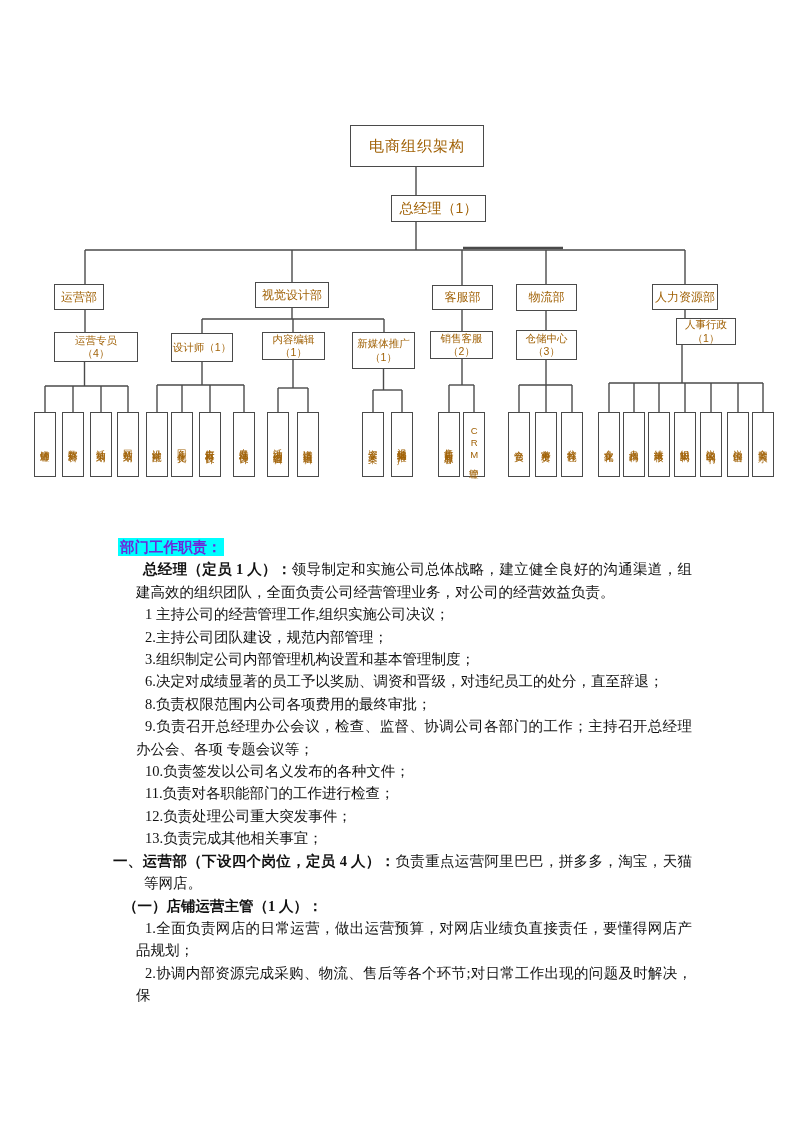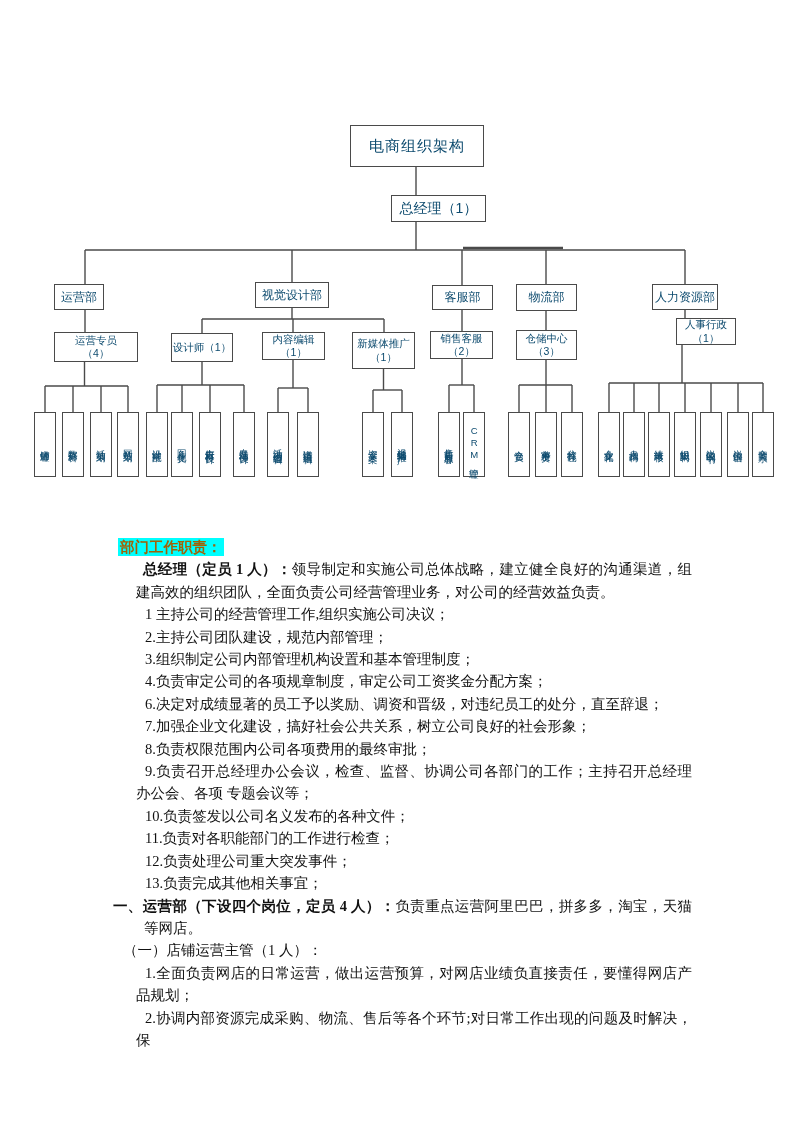--- a/index.html
+++ b/index.html
@@ -5,40 +5,40 @@
   html,body{margin:0;padding:0;background:#ffffff;}
   body{width:800px;height:1131px;position:relative;overflow:hidden;
        font-family:"Liberation Serif", serif;color:#111;}
   .page{position:absolute;inset:0;background:#fff;}
 
   
   .chart{position:absolute;left:0;top:0;width:800px;height:530px;}
   .chart svg{position:absolute;left:0;top:0;}
   .node{position:absolute;box-sizing:border-box;border:1.5px solid #4a4a4a;background:#fff;
         display:flex;align-items:center;justify-content:center;text-align:center;
-        font-family:"Liberation Sans", sans-serif;color:#0c4a6e;
+        font-family:"Liberation Sans", sans-serif;color:#a16207;
         white-space:pre-line;line-height:1.25;}
   .n-root{font-size:15px;letter-spacing:1px;}
   .n-l2{font-size:14px;white-space:nowrap;}
   .n-dept{font-size:12px;white-space:nowrap;}
   .n-pos{font-size:10.5px;}
   .n-pos.nowrap{white-space:nowrap;}
   .n-leaf{font-size:9.5px;writing-mode:vertical-rl;text-orientation:upright;
           letter-spacing:1.2px;line-height:1;padding:2px 0;}
 
   
   .text-section{position:absolute;left:0;top:536px;width:800px;
                 font-size:14.5px;line-height:22.4px;text-align:justify;}
   .text-section p{margin:0;padding:0 108px 0 0;}
-  .hl{background:#00ffff;font-weight:bold;color:#a16207;padding:1px 2px;}
+  .hl{background:#00ffff;font-weight:bold;color:#6d28d9;padding:1px 2px;}
   .h-line{margin-left:118px !important;text-align:left;}
   .t-para{margin-left:136px !important;text-indent:7px;}
   .t-item{margin-left:136px !important;text-indent:9px;}
   .t-section{margin-left:144px !important;text-indent:-31px;}
-  .t-sub{margin-left:123px !important;}
+  .t-sub{margin-left:123px !important;font-weight:bold;}
   .b{font-weight:bold;}
 </style>
 </head>
 <body>
 
 <div class="page">
 
   <div class="chart">
     <svg id="chart-lines" width="800" height="530">
         <line x1="416" y1="167" x2="416" y2="195" stroke="#4a4a4a" stroke-width="1.4"></line>
@@ -146,23 +146,21 @@
       </div>
   </div>
 
   <div class="text-section">
     <p class="h-line"><span class="hl">部门工作职责：</span></p>
     <div id="paragraphs">
         <p class="t-para"><span class="b">总经理（定员 1 人）：</span>领导制定和实施公司总体战略，建立健全良好的沟通渠道，组建高效的组织团队，全面负责公司经营管理业务，对公司的经营效益负责。</p>
         <p class="t-item">1 主持公司的经营管理工作,组织实施公司决议；</p>
         <p class="t-item">2.主持公司团队建设，规范内部管理；</p>
         <p class="t-item">3.组织制定公司内部管理机构设置和基本管理制度；</p>
-        <p class="t-item">4.负责审定公司的各项规章制度，审定公司工资奖金分配方案；</p>
         <p class="t-item">6.决定对成绩显著的员工予以奖励、调资和晋级，对违纪员工的处分，直至辞退；</p>
-        <p class="t-item">7.加强企业文化建设，搞好社会公共关系，树立公司良好的社会形象；</p>
         <p class="t-item">8.负责权限范围内公司各项费用的最终审批；</p>
         <p class="t-item">9.负责召开总经理办公会议，检查、监督、协调公司各部门的工作；主持召开总经理办公会、各项 专题会议等；</p>
         <p class="t-item">10.负责签发以公司名义发布的各种文件；</p>
         <p class="t-item">11.负责对各职能部门的工作进行检查；</p>
         <p class="t-item">12.负责处理公司重大突发事件；</p>
         <p class="t-item">13.负责完成其他相关事宜；</p>
         <p class="t-section"><span class="b">一、运营部（下设四个岗位，定员 4 人）：</span>负责重点运营阿里巴巴，拼多多，淘宝，天猫等网店。</p>
         <p class="t-sub">（一）店铺运营主管（1 人）：</p>
         <p class="t-item">1.全面负责网店的日常运营，做出运营预算，对网店业绩负直接责任，要懂得网店产品规划；</p>
         <p class="t-item">2.协调内部资源完成采购、物流、售后等各个环节;对日常工作出现的问题及时解决，保</p>

